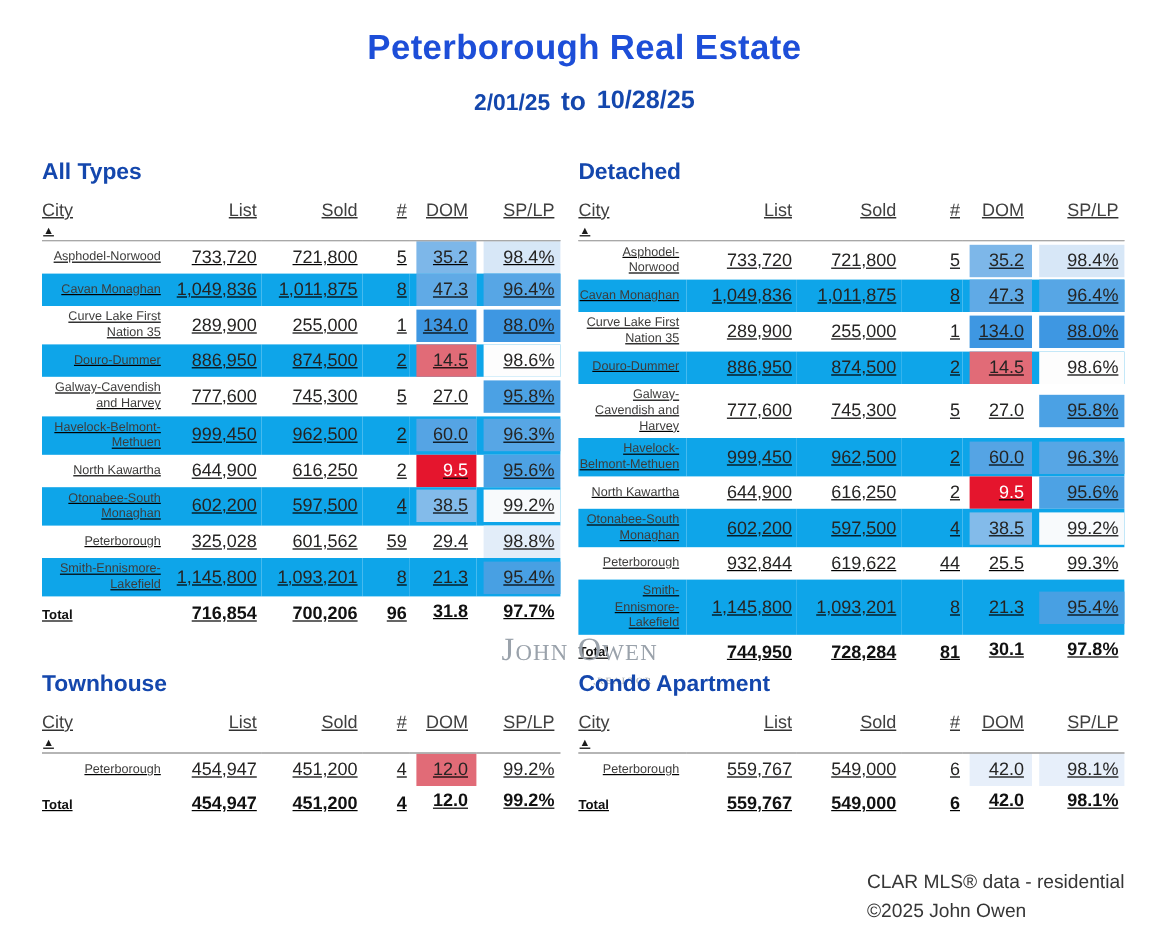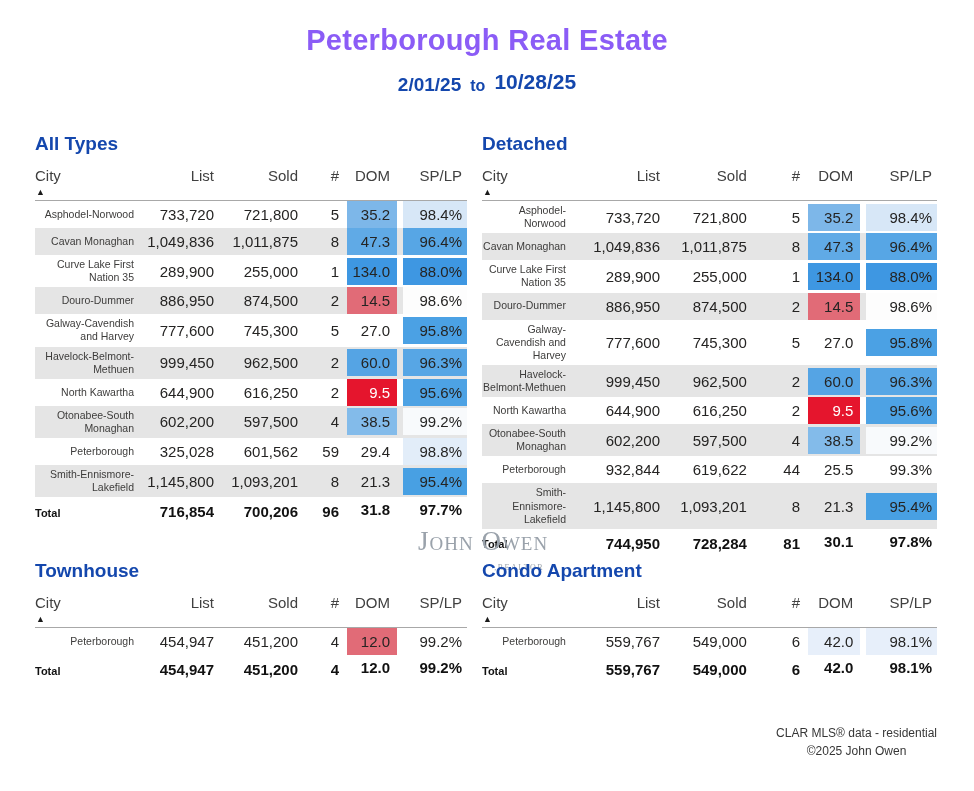--- a/index.html
+++ b/index.html
@@ -3,37 +3,37 @@
 <meta charset="utf-8">
 <style>
   html,body { margin:0; padding:0; background:#ffffff; }
   .page {
     position:relative; width:974px; height:791px; background:#ffffff;
     font-family:"Liberation Sans", sans-serif; overflow:hidden;
   }
   
   .page-title {
     position:absolute; left:0; right:0; top:24px; text-align:center;
-    font-size:29px; font-weight:700; color:#8b5cf6; letter-spacing:0.3px;
+    font-size:29px; font-weight:700; color:#1d4ed8; letter-spacing:0.3px;
   }
   .date-line {
     position:absolute; left:0; right:0; top:72px; text-align:center; color:#1447ad;
   }
   .date-line .d1 { font-size:19px; font-weight:700; }
-  .date-line .dsep { font-size:16px; font-weight:600; margin:0 9px; }
+  .date-line .dsep { font-size:22px; font-weight:600; margin:0 9px; }
   .date-line .d2 { font-size:21px; font-weight:700; position:relative; top:-2px; }
   
   section.tblsec { position:absolute; }
   section.tblsec h2 { margin:0 0 10px 0; font-size:19px; font-weight:700; color:#1447ad; }
   .pos-all      { left:35px;  top:133px; width:432px; }
   .pos-detached { left:482px; top:133px; width:455px; }
   .pos-town     { left:35px;  top:560px; width:432px; }
   .pos-condo    { left:482px; top:560px; width:455px; }
   
-  table.datatable { border-collapse:collapse; table-layout:fixed; width:100%; }
+  table.datatable { border-collapse:collapse; table-layout:fixed; width:100%;text-decoration:underline; }
   table.datatable th {
     font-size:15px; font-weight:400; color:#404040; text-align:right;
     vertical-align:top; padding:2px 4px 2px 0; border-bottom:1px solid #a8a8a8;
   }
   table.datatable th.c-city { text-align:left; padding:2px 0 0 0; }
   table.datatable th.c-num  { padding-right:2px; }
   table.datatable th.c-dom  { padding-right:7px; }
   table.datatable th.c-sp   { padding-right:5px; }
   .sort-arrow { display:block; font-size:9px; line-height:10px; color:#1a1a1a; margin:3px 0 3px 1px; }
   table.datatable tbody td {
@@ -41,43 +41,43 @@
     padding:3px 4px 3px 0;
   }
   table.datatable tbody td.c-city {
     font-size:10.5px; color:#3d3c3b; text-align:right; line-height:1.25;
     padding:3px 6px 3px 0;
   }
   table.datatable tbody td.c-num { padding-right:2px; }
   table.datatable td.c-dom, table.datatable td.c-sp { padding:0; }
   .cell-block { margin-left:6px; padding:5px 7px 5px 0; text-align:right; }
   td.c-sp .cell-block { padding-right:5px; }
-  tr.striped { background:#e5e5e5; }
+  tr.striped { background:#0ea5e9; }
   table.datatable tfoot td {
     font-size:15px; font-weight:700; color:#111111; text-align:right;
     padding:6px 4px 2px 0;
   }
   table.datatable tfoot td.c-city { font-size:11px; text-align:left; padding:8px 0 2px 0; }
   table.datatable tfoot td.c-num { padding-right:2px; }
   table.datatable tfoot td.c-dom { padding-right:7px; }
   table.datatable tfoot td.c-sp  { padding-right:5px; }
   
   .watermark { position:absolute; top:528px; left:50%; transform:translateX(-53%); }
   .wm1 {
     font-family:"Liberation Serif", serif; font-variant:small-caps;
     font-size:27px; letter-spacing:1px; color:#9aa2ab; line-height:1;
   }
   .wm2 {
     font-family:"Liberation Serif", serif; font-size:8px; letter-spacing:1.5px;
     color:#9aa2ab; text-align:right; padding-right:4px; margin-top:8px;
   }
   
   .footer {
-    position:absolute; top:724px; right:37px; text-align:center;
-    font-size:12px; color:#363636; line-height:1.5;
+    position:absolute; top:724px; right:37px; text-align:left;
+    font-size:16px; color:#363636; line-height:1.5;
   }
 </style>
 </head>
 <body>
 
 <div class="page">
 
   <div class="page-title">Peterborough Real Estate</div>
 
   <div class="date-line">

